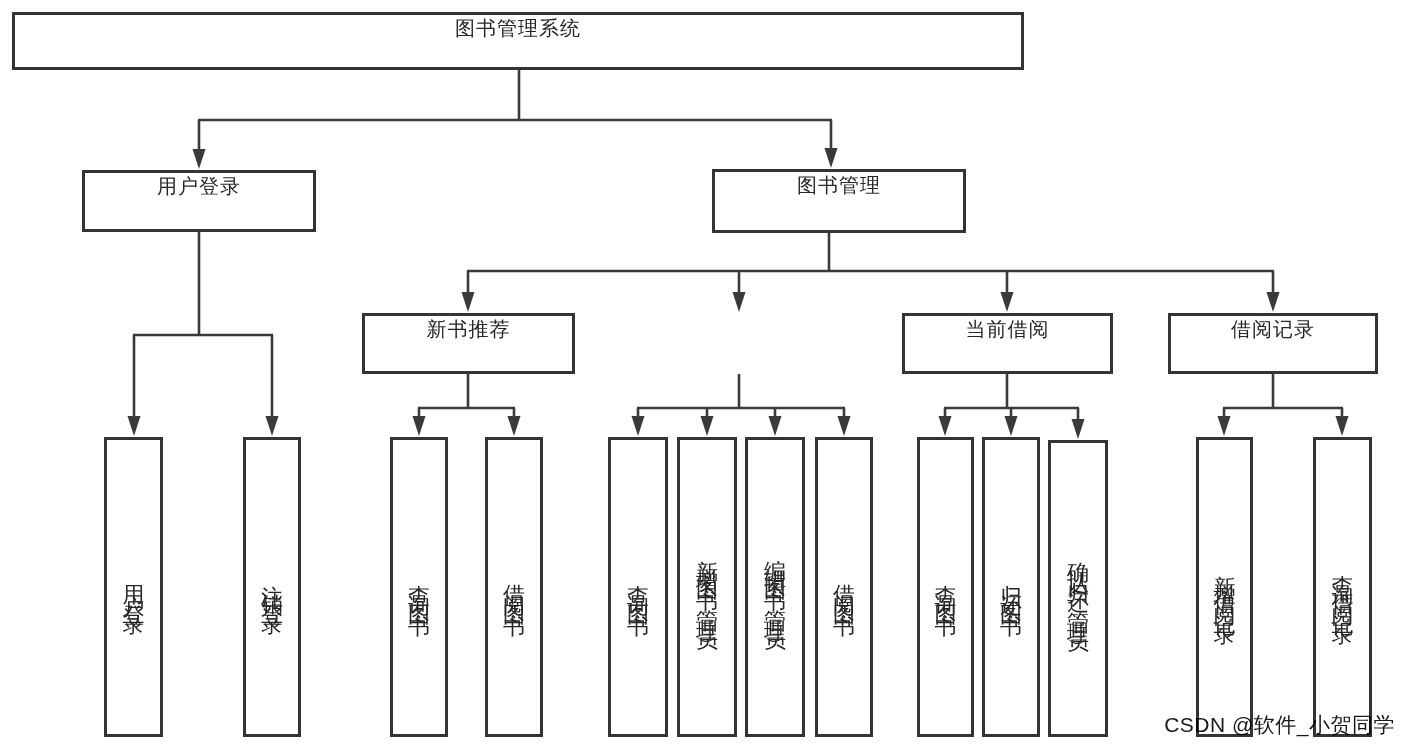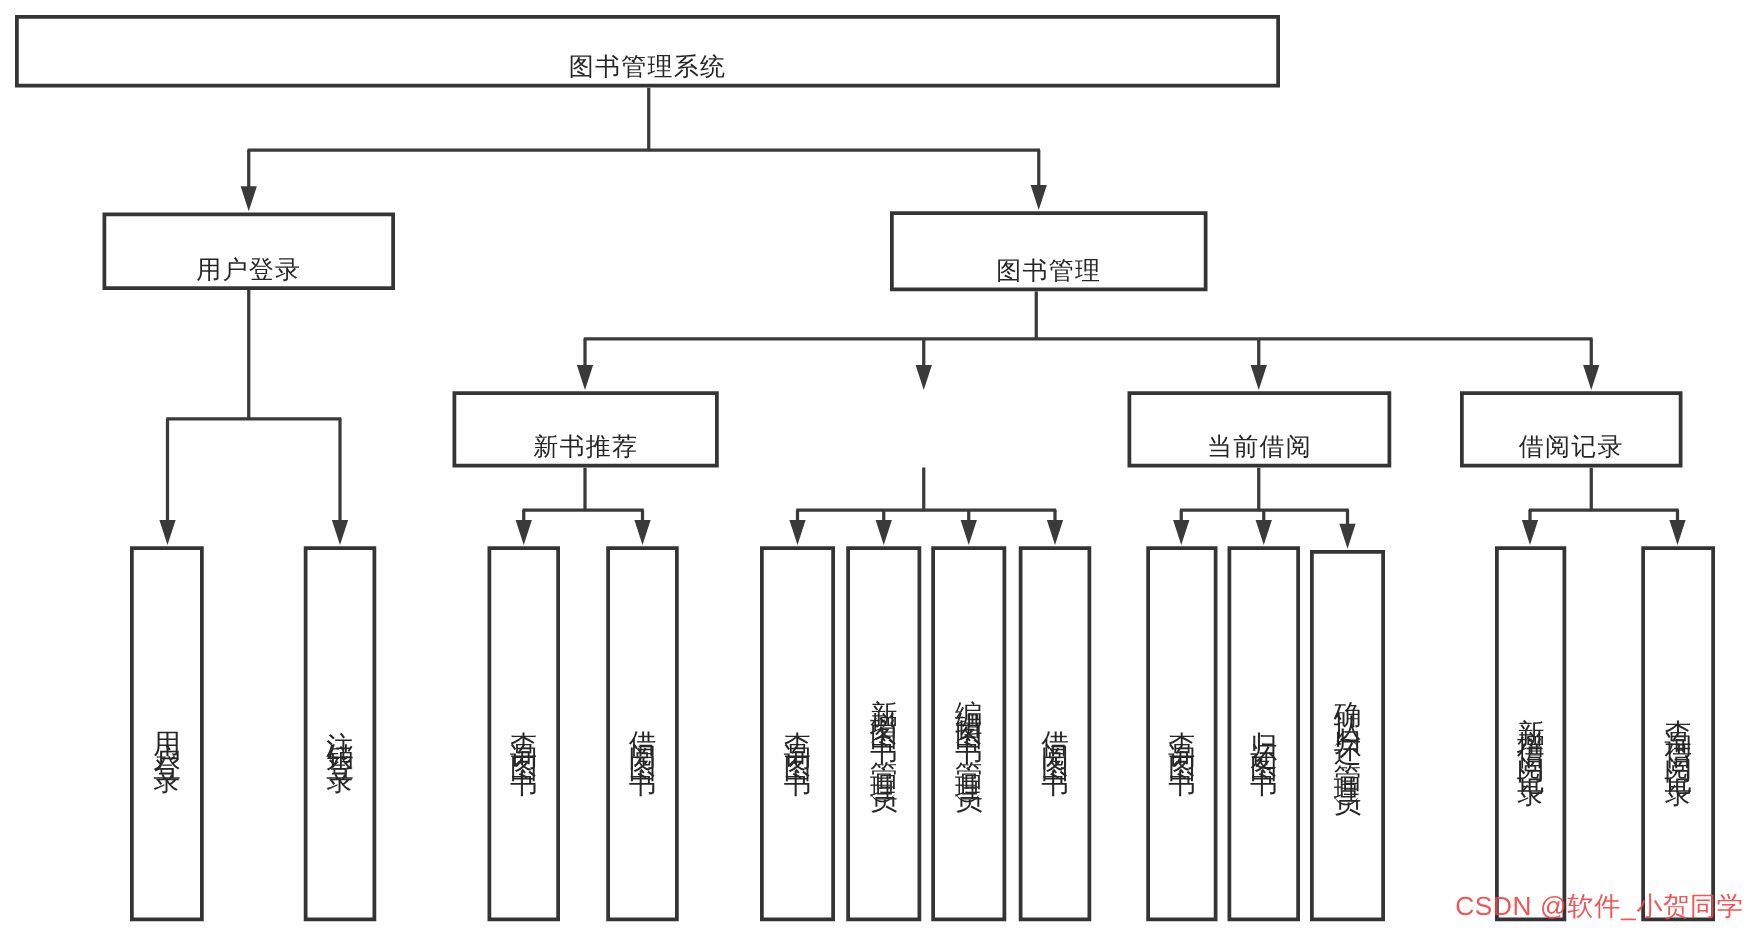--- a/index.html
+++ b/index.html
@@ -7,36 +7,36 @@
     position:relative;
     width:1405px;height:747px;
     background:#fff;
     font-family:"Liberation Sans","DejaVu Sans",sans-serif;
     overflow:hidden;
   }
   #connectors{position:absolute;left:0;top:0;z-index:1;}
   .hbox{
     position:absolute;z-index:2;box-sizing:border-box;
     border:3px solid #343434;background:#fff;
-    display:flex;align-items:flex-end;justify-content:center;
+    display:flex;align-items:flex-start;justify-content:center;
     font-size:20px;letter-spacing:1px;color:#262626;
   }
   .vbox{
     position:absolute;z-index:2;box-sizing:border-box;
     border:3px solid #343434;background:#fff;
     display:flex;align-items:center;justify-content:center;
   }
   .vbox span{
     writing-mode:vertical-lr;text-orientation:mixed;
     font-size:22px;letter-spacing:10px;color:#262626;line-height:1;
     white-space:nowrap;
   }
   #watermark{
     position:absolute;right:10px;bottom:8px;z-index:3;
-    font-size:21px;color:#ef4444;letter-spacing:0.5px;opacity:0.9;
+    font-size:21px;color:#000000;letter-spacing:0.5px;opacity:0.9;
   }
 </style>
 </head>
 <body>
 
 <div id="canvas">
 
   <svg id="connectors" width="1405" height="747">
       <line x1="519" y1="70" x2="519" y2="121" stroke="#3a3a3a" stroke-width="2.6"></line>
       <line x1="198" y1="120" x2="832" y2="120" stroke="#3a3a3a" stroke-width="2.6"></line>
@@ -102,21 +102,21 @@
   <div class="hbox" style="left:712px;top:169px;width:254px;height:64px">
     <span>图书管理</span>
   </div>
 
   <div class="hbox" style="left:362px;top:313px;width:213px;height:61px">
     <span>新书推荐</span>
   </div>
   <div class="hbox" style="left:902px;top:313px;width:211px;height:61px">
     <span>当前借阅</span>
   </div>
-  <div class="hbox" style="left:1168px;top:313px;width:178px;height:61px">
+  <div class="hbox" style="left:1168px;top:313px;width:210px;height:61px">
     <span>借阅记录</span>
   </div>
 
   <div class="vbox" style="left:104px;top:437px;width:59px;height:300px">
     <span>用户登录</span>
   </div>
   <div class="vbox" style="left:243px;top:437px;width:58px;height:300px">
     <span>注销登录</span>
   </div>
 

